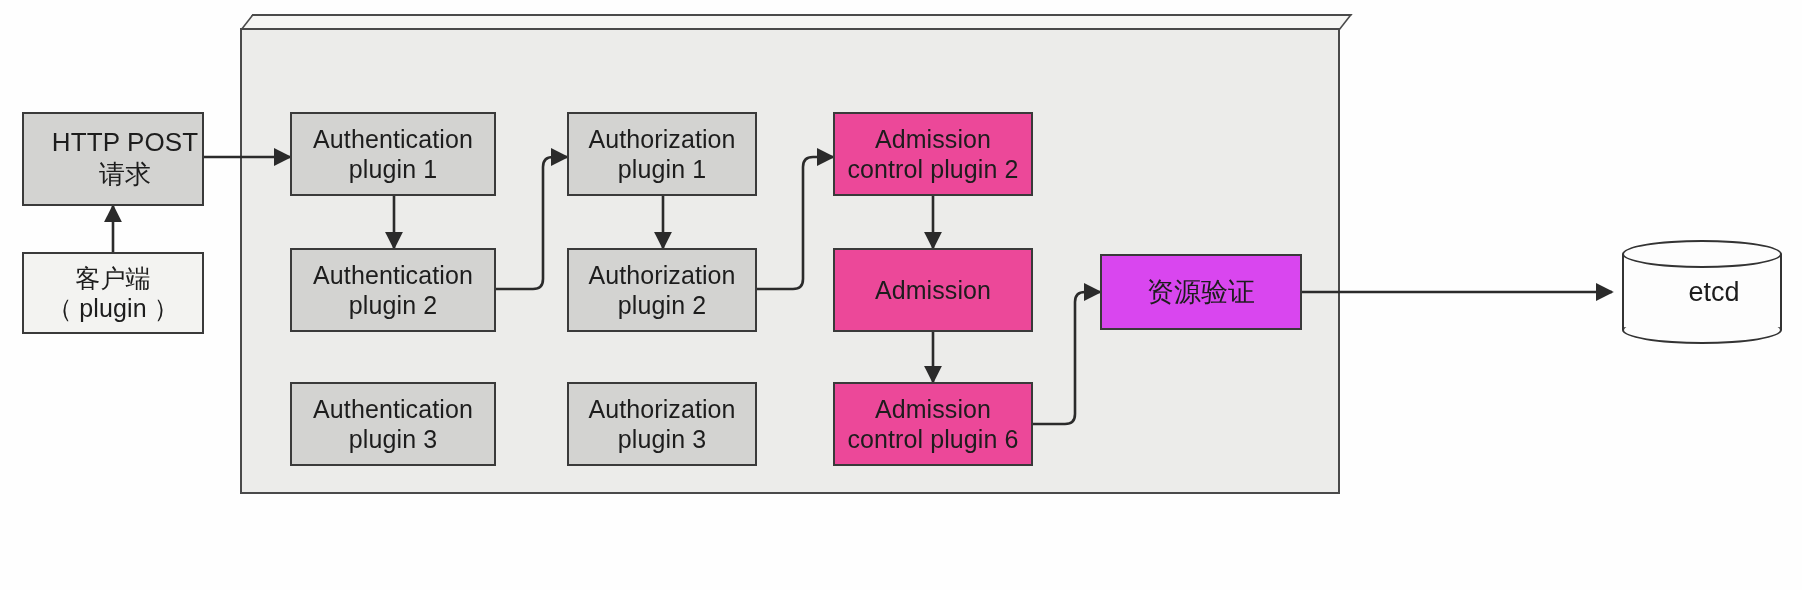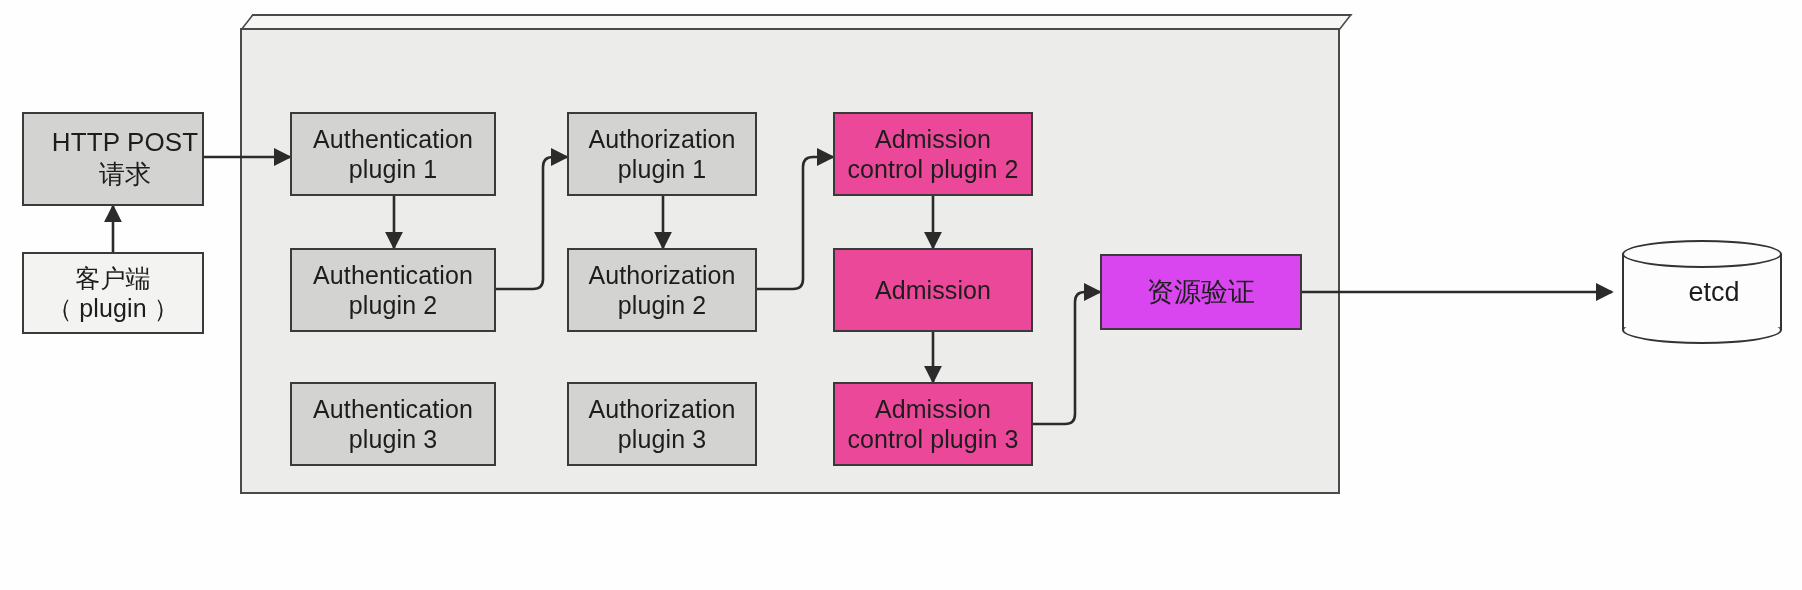--- a/index.html
+++ b/index.html
@@ -150,21 +150,21 @@
 
   <div class="box fill-white" style="left:833px;top:112px;width:200px;height:84px;font-size:25px;">
     <span class="ln">Admission</span>
     <span class="ln">control plugin 2</span>
   </div>
   <div class="box fill-white" style="left:833px;top:248px;width:200px;height:84px;font-size:25px;">
     <span class="ln">Admission</span>
   </div>
   <div class="box fill-white" style="left:833px;top:382px;width:200px;height:84px;font-size:25px;">
     <span class="ln">Admission</span>
-    <span class="ln">control plugin 3</span>
+    <span class="ln">control plugin 6</span>
   </div>
 
   <div class="box fill-darkgray" style="left:1100px;top:254px;width:202px;height:76px;font-size:27px;">
     <span class="ln">资源验证</span>
   </div>
 
   <div id="etcd">
     <div class="cyl-body"></div>
     <div class="cyl-bot"></div>
     <div class="cyl-top"></div>

